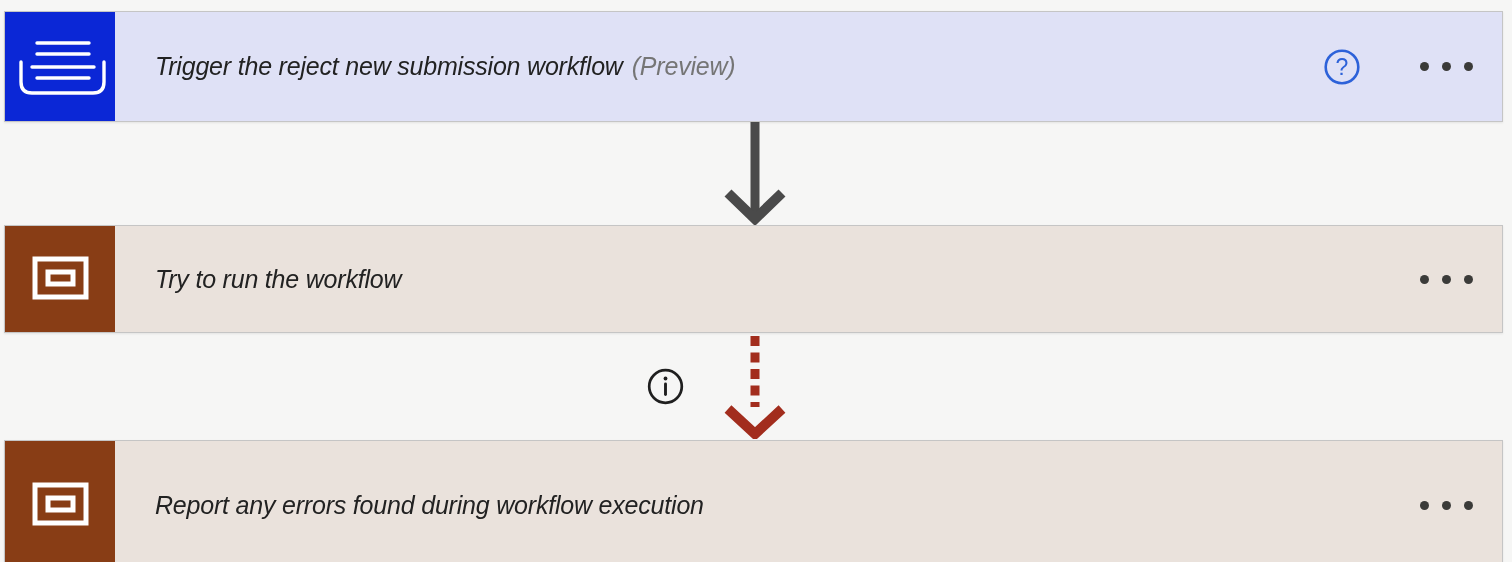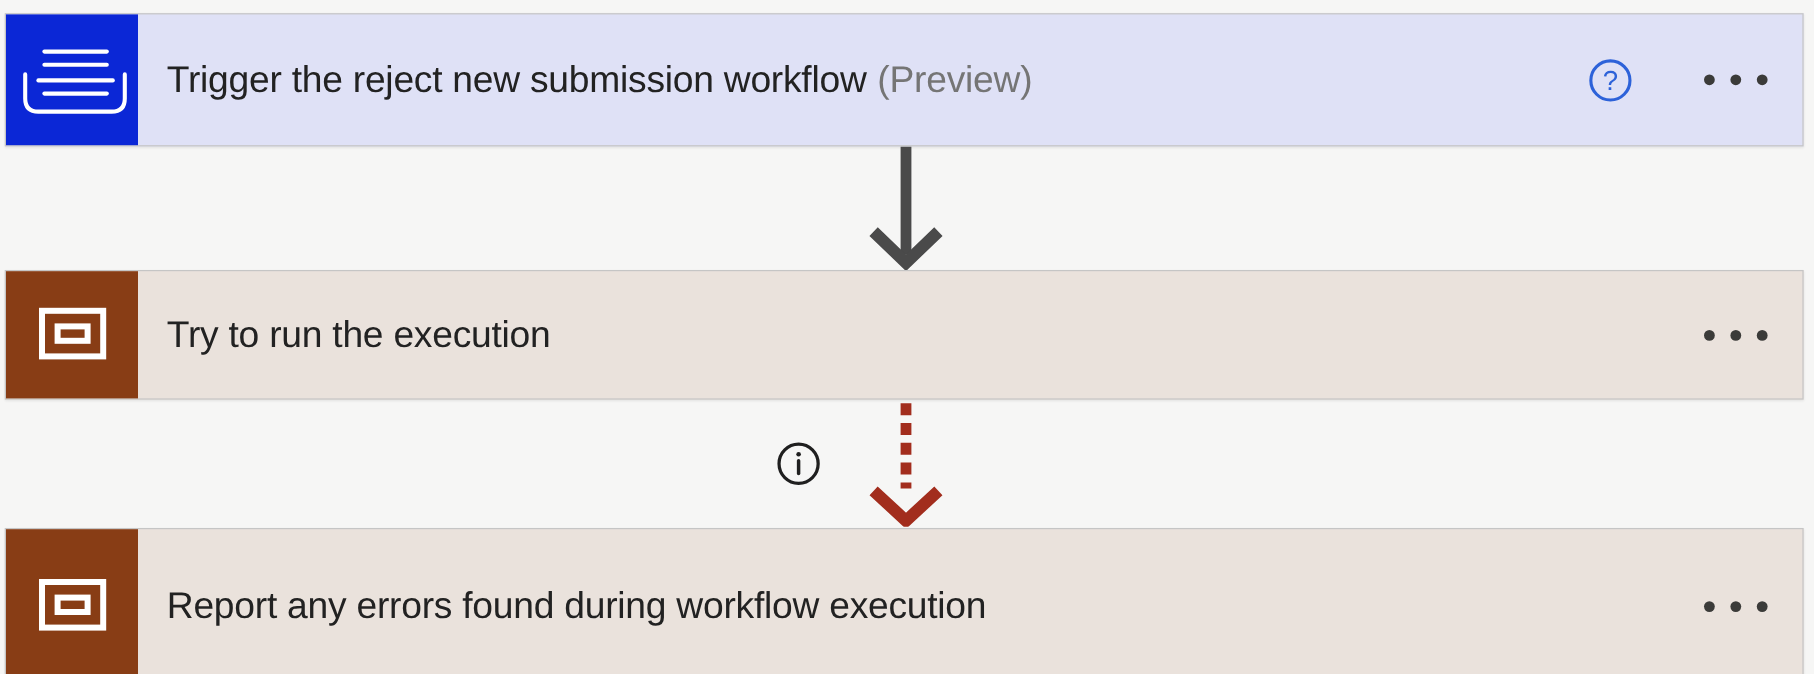--- a/index.html
+++ b/index.html
@@ -42,25 +42,26 @@
   .icon-box {
     flex: 0 0 110px;
     align-self: stretch;
     display: flex;
     align-items: center;
     justify-content: center;
   }
   .icon-box.blue  { background: var(--trigger-icon-bg); }
   .icon-box.brown { background: var(--scope-icon-bg); }
   .card-title {
-    padding-left: 24px;
-    font-size: 31px;
+    padding-left: 40px;
+    font-size: 25px;
     color: var(--title-text);
     white-space: nowrap;
     letter-spacing: -0.2px;
+    font-style: italic;
   }
   .preview-suffix { color: var(--preview-text); margin-left: 9px; }
   .card-actions {
     margin-left: auto;
     margin-right: 27px;
     display: flex;
     align-items: center;
     gap: 56px;
   }
   .help-btn {
@@ -140,21 +141,21 @@
   <div class="card scope-a">
     <div class="icon-box brown">
       <svg width="110" height="108" viewBox="0 0 110 108" aria-hidden="true">
         <g stroke="#ffffff" stroke-width="5" fill="none">
           <rect x="30" y="34" width="51" height="38"></rect>
           <rect x="43" y="47" width="25" height="12"></rect>
         </g>
       </svg>
     </div>
     <div class="card-title">
-      <span>Try to run the execution</span>
+      <span>Try to run the workflow</span>
     </div>
     <div class="card-actions">
       <button class="ellipsis-btn">
         <span class="dot"></span>
         <span class="dot"></span>
         <span class="dot"></span>
       </button>
     </div>
   </div>
 

